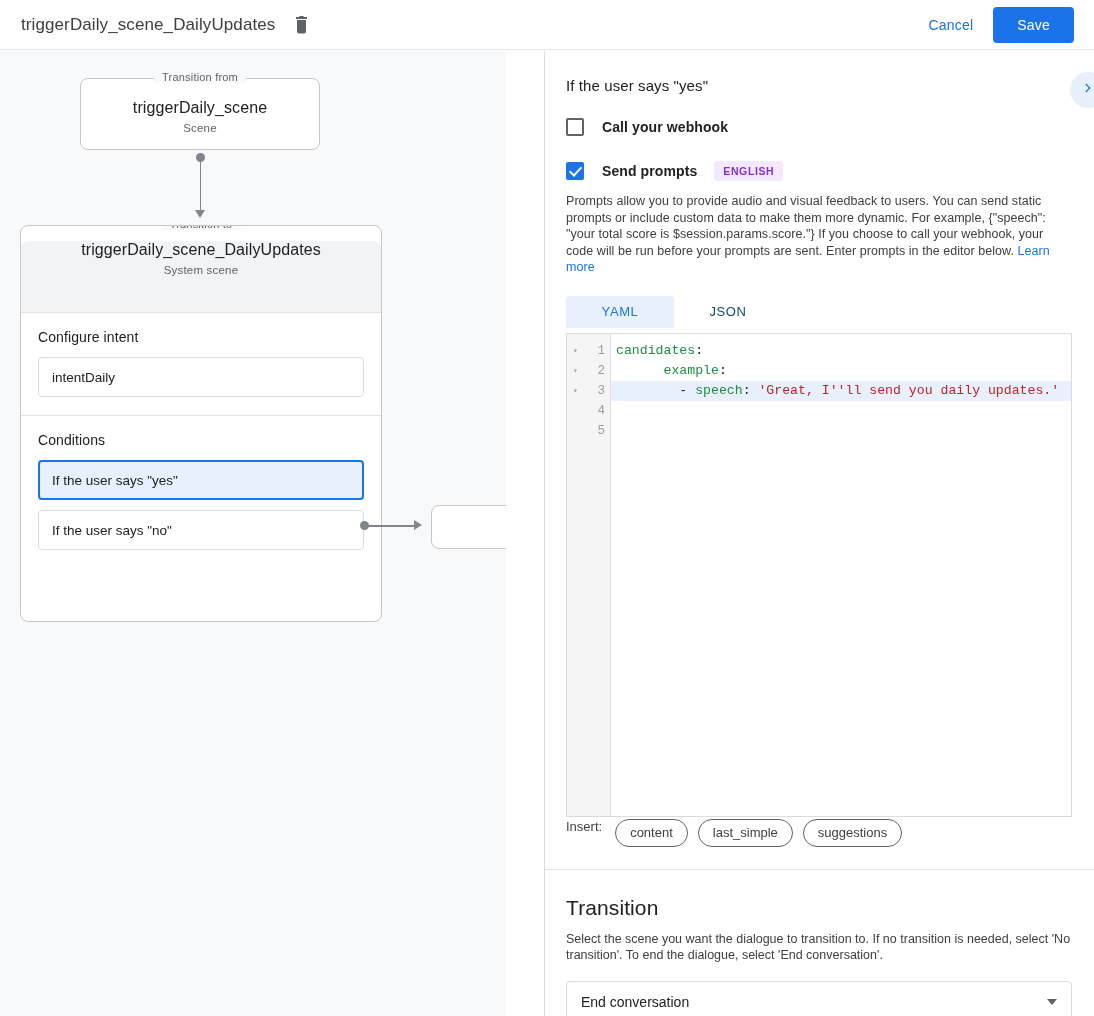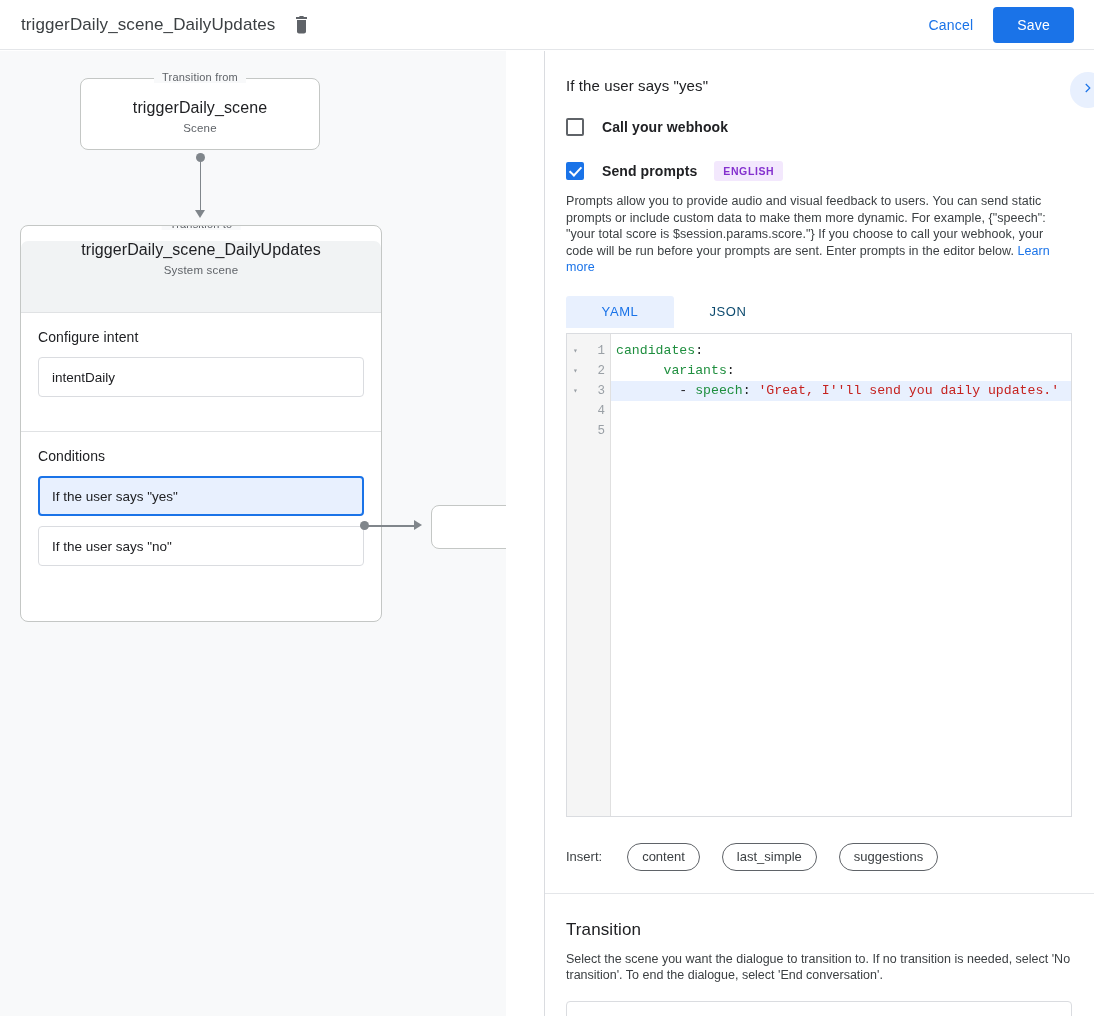--- a/index.html
+++ b/index.html
@@ -162,21 +162,21 @@
     border: 1px solid #dadce0;
     border-radius: 4px;
     height: 40px;
     display: flex; align-items: center;
     padding: 0 13px;
     font-size: 13.5px;
     color: #202124;
     background: #fff;
     margin-bottom: 10px;
   }
-  .chip-box:last-child { margin-bottom: 16px; }
+  .chip-box:last-child { margin-bottom: 0; }
   .chip-box.selected {
     background: #e8f0fe;
     border: 2px solid #1a73e8;
     padding: 0 12px;
   }
 
   
   .sel-dot {
     position: absolute;
     left: 360px; top: 470px;
@@ -364,22 +364,22 @@
     padding-left: 5px;
   }
   .c-row.hl { background: #e8f0fe; }
   .tok-key { color: #1e8e3e; }
   .tok-punc { color: #202124; }
   .tok-str { color: #c5221f; }
   .tok-dash { color: #202124; }
 
   
   .insert-row {
-    margin-top: 26px;
-    display: flex; align-items: center; gap: 12px;
+    margin-top: 2px;
+    display: flex; align-items: flex-start;
   }
   .insert-label {
     font-size: 13px;
     color: #3c4043;
     margin-right: 13px;
   }
   .ichip {
     border: 1px solid #5f6368;
     border-radius: 14px;
     height: 28px;
@@ -394,21 +394,21 @@
 
   .panel-sep {
     margin-top: 22px;
     height: 1px;
     background: #e4e6e9;
     margin-left: -22px; margin-right: -22px;
   }
 
   .sec-title {
     margin-top: 26px;
-    font-size: 17px;
+    font-size: 21px;
     color: #202124;
     letter-spacing: .1px;
   }
   .sec-desc {
     margin-top: 11px;
     font-size: 12.5px;
     line-height: 16.5px;
     color: #3c4043;
   }
   .select {
@@ -536,21 +536,21 @@
             <div class="g-fold"></div>
             <div class="g-num">4</div>
           </div>
           <div class="g-row">
             <div class="g-fold"></div>
             <div class="g-num">5</div>
           </div>
         </div>
       <div class="code" id="code">
           <div class="c-row"><span class="tok-key">candidates</span><span class="tok-punc">:</span></div>
-          <div class="c-row"><span class="tok-dash">      </span><span class="tok-key">variants</span><span class="tok-punc">:</span></div>
+          <div class="c-row"><span class="tok-dash">      </span><span class="tok-key">example</span><span class="tok-punc">:</span></div>
           <div class="c-row hl"><span class="tok-dash">        - </span><span class="tok-key">speech</span><span class="tok-punc">: </span><span class="tok-str">'Great, I''ll send you daily updates.'</span></div>
           <div class="c-row">&nbsp;</div>
         </div>
     </div>
 
     <div class="insert-row">
       <div class="insert-label">Insert:</div>
       <div class="ichip">content</div>
       <div class="ichip">last_simple</div>
       <div class="ichip">suggestions</div>

